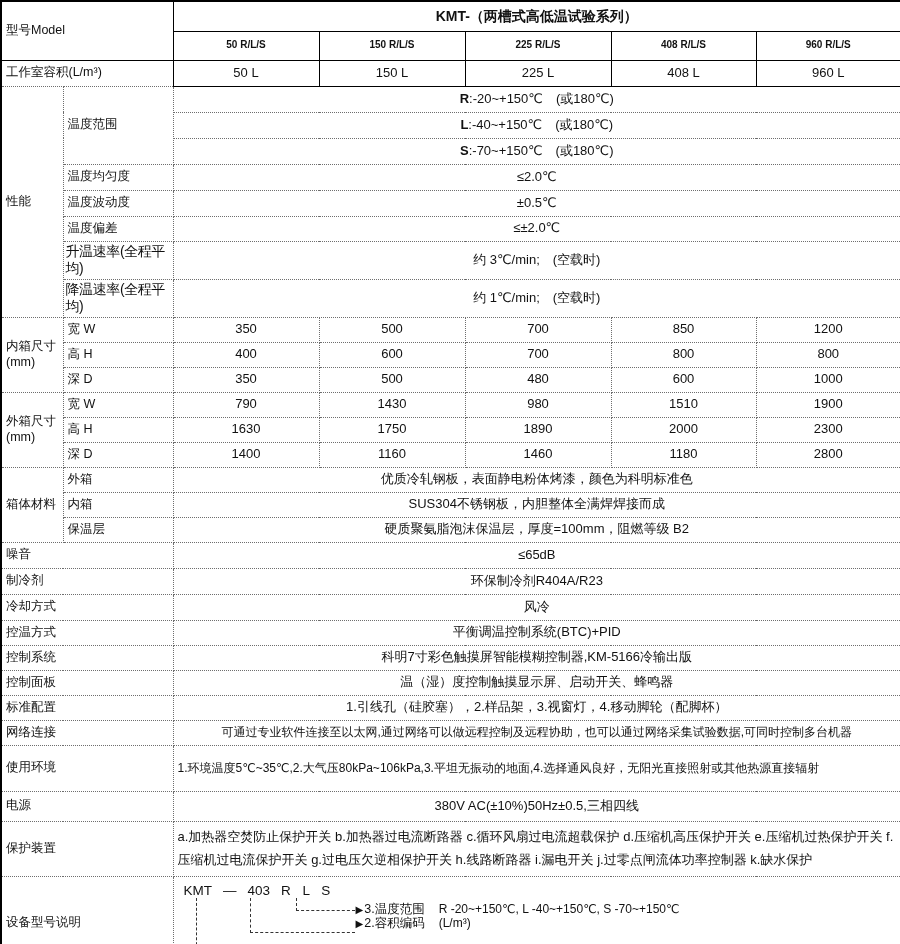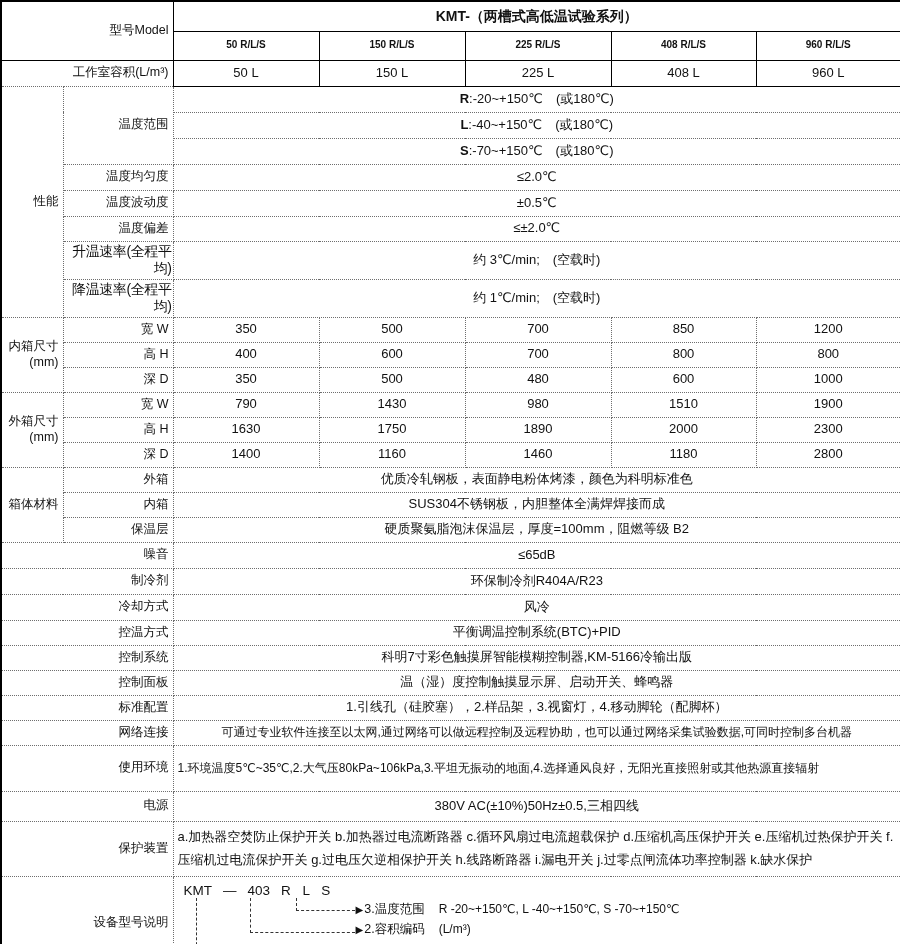--- a/index.html
+++ b/index.html
@@ -1,37 +1,37 @@
 <!DOCTYPE html>
 <html><head>
 <meta charset="utf-8">
 <style>
   html,body{margin:0;padding:0;background:#ffffff;}
   body{font-family:"Liberation Sans","DejaVu Sans",sans-serif;color:#111;}
   .sheet{width:900px;height:944px;background:#fff;overflow:hidden;}
   table.spec{width:900px;border-collapse:collapse;table-layout:fixed;border:2px solid #000;font-size:13px;}
   td{border:1px dotted #6e6e6e;padding:1px 4px;text-align:center;vertical-align:middle;overflow:hidden;line-height:1.25;}
-  td.lab{text-align:right;font-size:12.5px;}
+  td.lab{text-align:left;font-size:12.5px;}
   td.sm{font-size:14px;letter-spacing:-0.4px;padding-left:2px;padding-right:1px;}
   td.left{text-align:left;}
   .b{font-weight:bold;}
   td.hdr{font-weight:bold;font-size:14px;border-style:solid;border-color:#000;}
   td.mhdr{font-weight:bold;font-size:10px;border-style:solid;border-color:#000;}
   td.vrow{border-left-style:solid;border-right-style:solid;border-bottom-style:solid;border-color:#000;}
   tr.h30{height:30px;} tr.h29{height:29px;} tr.h26{height:26px;} tr.h25{height:25px;}
   tr.h46{height:46px;} tr.h30b{height:30px;} tr.h55{height:55px;} tr.h94{height:94px;}
   td.wrap2{font-size:12px;}
   td.diagram{position:relative;text-align:left;vertical-align:top;padding:0;}
   .code{position:absolute;top:6px;left:10px;font-size:13.5px;white-space:nowrap;}
   .code .cp{margin-right:11px;}
   .code .cp3{letter-spacing:4px;margin-right:0;}
   .legend{position:absolute;left:182px;white-space:nowrap;font-size:12.5px;}
   .legend .arrow{font-size:10px;margin-right:1px;}
   .legend .detail{margin-left:14px;font-size:12px;}
-  .l3{top:25px;} .l2{top:45px;} .l1{top:69px;}
+  .l3{top:25px;} .l2{top:39px;} .l1{top:69px;}
   .conn{position:absolute;border-left:1px dashed #333;border-bottom:1px dashed #333;}
   .c3{left:122px;top:21px;width:58px;height:12px;}
   .c2{left:76px;top:21px;width:104px;height:34px;}
   .c1{left:22px;top:21px;width:158px;height:56px;}
 </style>
 </head>
 <body>
 
 <div class="sheet">
 <table class="spec">

